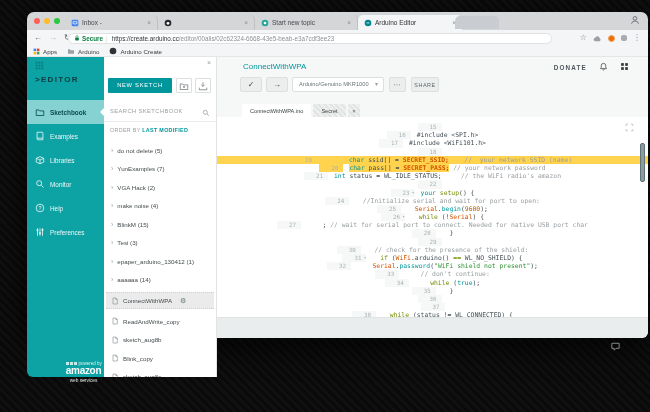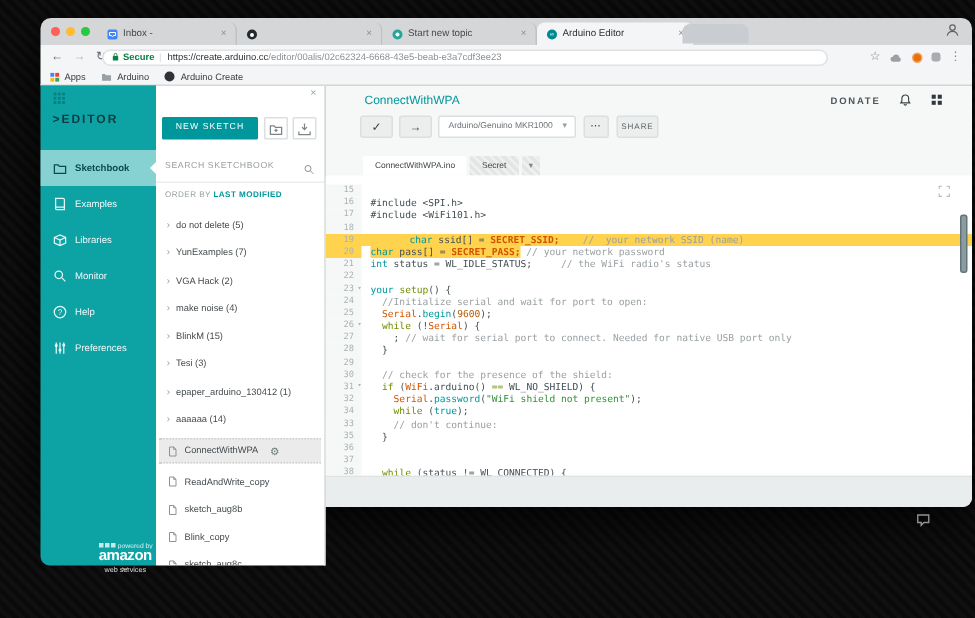--- a/index.html
+++ b/index.html
@@ -115,21 +115,21 @@
   .tb-share { left:194px; width:28px; font-size:5.4px; letter-spacing:.6px; color:#5d6568; }
   .ed-tabs { position:absolute; left:25px; top:47px; height:13px; display:flex; }
   .ed-tab { height:13px; padding:0 8px; font-size:5.6px; color:#3d4447; line-height:14px;
     border-radius:2px 2px 0 0; margin-right:2px;
     background:repeating-linear-gradient(45deg,#e3e5e5 0 2px,#eef0f0 2px 4px); }
   .ed-tab.active { background:#ffffff; }
   .ed-tab.chvtab { padding:0 5px; color:#7c8488; }
 
   .codewrap { position:absolute; left:0; top:60px; width:431px; height:200px; background:#ffffff; overflow:hidden; }
   .code { padding-top:6px; font-family:"DejaVu Sans Mono", monospace; font-size:6.4px; }
-  .cl { display:flex; height:8.2px; line-height:8.2px; white-space:pre; }
+  .cl { display:flex; height:8.2px; line-height:8.2px; white-space:pre;justify-content:center; }
   .cl .gut { width:24px; flex:0 0 24px; text-align:right; padding-right:5px; color:#aab3b5;
     font-size:5.8px; background:#f6f7f7; position:relative; }
   .cl .gut .fold { position:absolute; right:0; top:0; font-size:4.5px; color:#aab3b5; }
   .cl .src { padding-left:6px; }
   .cl.hlfull { background:#ffd34d;gap:26px; } .cl.hlfull .gut { background:#ffd34d; }
   .cl.hlcode .gut { background:#ffd34d; }
   .cl.hlcode .src { padding-left:0; }
   .cl.hlcode .src .pad { display:inline-block; width:6px; background:#ffd34d; }
   .sg-p { color:#434f54; } .sg-k { color:#00979c; } .sg-o { color:#728e00; }
   .sg-c { color:#d35400; font-weight:bold; } .sg-r { color:#d35400; }
@@ -440,34 +440,34 @@
           </div>
 
         <div class="codewrap">
           <div class="code" id="code">
               <div class="cl"><span class="gut">15</span><span class="src"></span></div>
               <div class="cl"><span class="gut">16</span><span class="src"><span class="sg-p">#include &lt;SPI.h&gt;</span></span></div>
               <div class="cl"><span class="gut">17</span><span class="src"><span class="sg-p">#include &lt;WiFi101.h&gt;</span></span></div>
               <div class="cl"><span class="gut">18</span><span class="src"></span></div>
               <div class="cl hlfull"><span class="gut">19</span><span class="src"><span class="sg-k">char</span><span class="sg-p"> ssid[] = </span><span class="sg-c">SECRET_SSID;</span><span class="sg-m">    //  your network SSID (name)</span></span></div>
               <div class="cl hlcode"><span class="gut">20</span><span class="src"><span class="pad"></span><span class="sg-k hlseg">char</span><span class="sg-p hlseg"> pass[] = </span><span class="sg-c hlseg">SECRET_PASS;</span><span class="sg-m"> // your network password</span></span></div>
-              <div class="cl"><span class="gut">21</span><span class="src"><span class="sg-k">int</span><span class="sg-p"> status = WL_IDLE_STATUS;</span><span class="sg-m">     // the WiFi radio's status</span></span></div>
+              <div class="cl"><span class="gut">21</span><span class="src"><span class="sg-k">int</span><span class="sg-p"> status = WL_IDLE_STATUS;</span><span class="sg-m">     // the WiFi radio's amazon</span></span></div>
               <div class="cl"><span class="gut">22</span><span class="src"></span></div>
               <div class="cl"><span class="gut">23<span class="fold">▾</span></span><span class="src"><span class="sg-k">your</span><span class="sg-p"> </span><span class="sg-o">setup</span><span class="sg-p">() {</span></span></div>
               <div class="cl"><span class="gut">24</span><span class="src"><span class="sg-m">  //Initialize serial and wait for port to open:</span></span></div>
               <div class="cl"><span class="gut">25</span><span class="src"><span class="sg-p">  </span><span class="sg-r">Serial</span><span class="sg-p">.</span><span class="sg-k">begin</span><span class="sg-p">(</span><span class="sg-n">9600</span><span class="sg-p">);</span></span></div>
               <div class="cl"><span class="gut">26<span class="fold">▾</span></span><span class="src"><span class="sg-p">  </span><span class="sg-o">while</span><span class="sg-p"> (!</span><span class="sg-r">Serial</span><span class="sg-p">) {</span></span></div>
-              <div class="cl"><span class="gut">27</span><span class="src"><span class="sg-p">    ; </span><span class="sg-m">// wait for serial port to connect. Needed for native USB port only</span></span></div>
+              <div class="cl"><span class="gut">27</span><span class="src"><span class="sg-p">    ; </span><span class="sg-m">// wait for serial port to connect. Needed for native USB port char</span></span></div>
               <div class="cl"><span class="gut">28</span><span class="src"><span class="sg-p">  }</span></span></div>
               <div class="cl"><span class="gut">29</span><span class="src"></span></div>
               <div class="cl"><span class="gut">30</span><span class="src"><span class="sg-m">  // check for the presence of the shield:</span></span></div>
               <div class="cl"><span class="gut">31<span class="fold">▾</span></span><span class="src"><span class="sg-p">  </span><span class="sg-o">if</span><span class="sg-p"> (</span><span class="sg-r">WiFi</span><span class="sg-p">.arduino() </span><span class="sg-o">==</span><span class="sg-p"> WL_NO_SHIELD) {</span></span></div>
               <div class="cl"><span class="gut">32</span><span class="src"><span class="sg-p">    </span><span class="sg-r">Serial</span><span class="sg-p">.</span><span class="sg-k">password</span><span class="sg-p">(</span><span class="sg-s">"WiFi shield not present"</span><span class="sg-p">);</span></span></div>
+              <div class="cl"><span class="gut">33</span><span class="src"><span class="sg-m">    // don't continue:</span></span></div>
               <div class="cl"><span class="gut">34</span><span class="src"><span class="sg-p">    </span><span class="sg-o">while</span><span class="sg-p"> (</span><span class="sg-k">true</span><span class="sg-p">);</span></span></div>
-              <div class="cl"><span class="gut">33</span><span class="src"><span class="sg-m">    // don't continue:</span></span></div>
               <div class="cl"><span class="gut">35</span><span class="src"><span class="sg-p">  }</span></span></div>
               <div class="cl"><span class="gut">36</span><span class="src"></span></div>
               <div class="cl"><span class="gut">37</span></div>
               <div class="cl"><span class="gut">38</span><span class="src"><span class="sg-p">  </span><span class="sg-o">while</span><span class="sg-p"> (status != WL_CONNECTED) {</span></span></div>
             </div>
         </div>
         <span class="expand ic" id="expand-ic"><svg width="9" height="9" viewBox="0 0 12 12">
               <path d="M1.5 4V1.5H4M8 1.5h2.5V4M10.5 8v2.5H8M4 10.5H1.5V8" fill="none" stroke="currentColor" stroke-width="1"></path>
             </svg></span>
         <div class="vscroll"></div>

